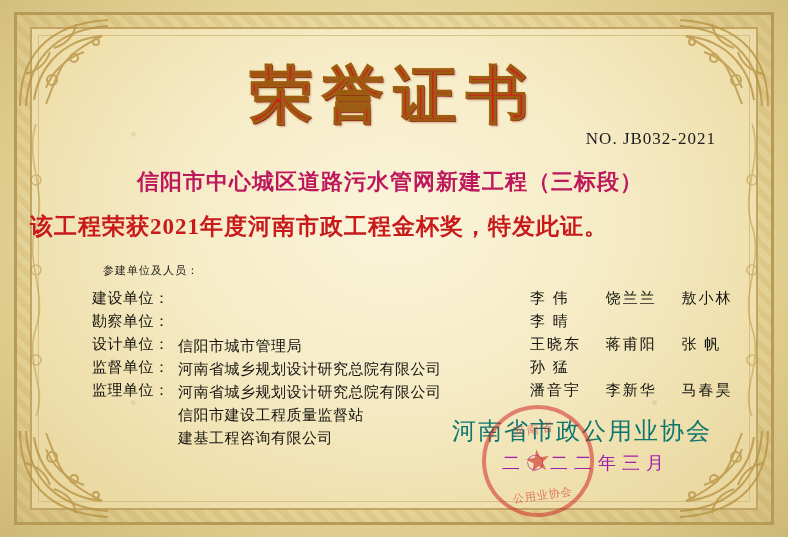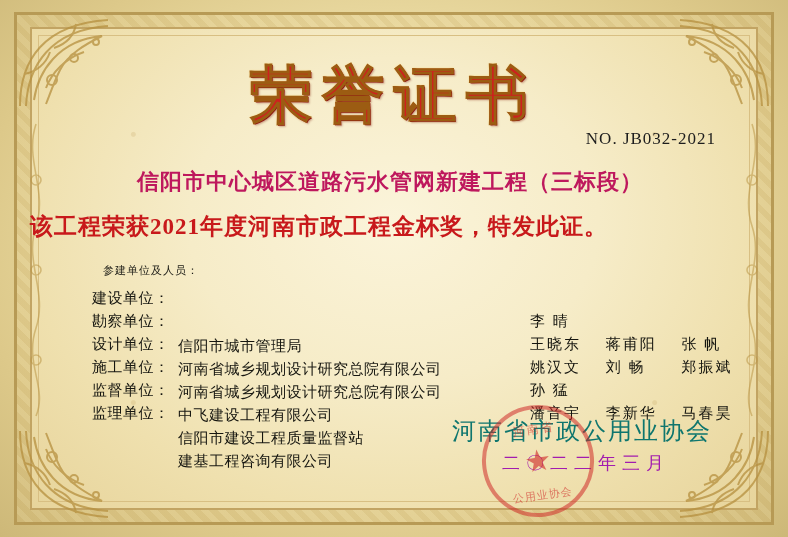--- a/index.html
+++ b/index.html
@@ -329,49 +329,45 @@
 
     <div class="award">该工程荣获2021年度河南市政工程金杯奖，特发此证。</div>
 
     <div class="units-heading">参建单位及人员：</div>
 
     <div class="rows">
 
       <div class="row">
         <span class="label">建设单位：</span>
         <span class="org">信阳市城市管理局</span>
+        <span class="people">
+          <span class="person">李 伟</span>
+          <span class="person">饶兰兰</span>
+          <span class="person">敖小林</span>
+        </span>
       </div>
 
       <div class="row">
         <span class="label">勘察单位：</span>
         <span class="org">河南省城乡规划设计研究总院有限公司</span>
         <span class="people">
           <span class="person">李 晴</span>
         </span>
       </div>
 
       <div class="row">
         <span class="label">设计单位：</span>
         <span class="org">河南省城乡规划设计研究总院有限公司</span>
         <span class="people">
           <span class="person">王晓东</span>
           <span class="person">蒋甫阳</span>
           <span class="person">张 帆</span>
         </span>
       </div>
 
-      <div class="row">
-        <span class="label">施工单位：</span>
-        <span class="org">中飞建设工程有限公司</span>
-        <span class="people">
-          <span class="person">姚汉文</span>
-          <span class="person">刘 畅</span>
-          <span class="person">郑振斌</span>
-        </span>
-      </div>
 
       <div class="row">
         <span class="label">监督单位：</span>
         <span class="org">信阳市建设工程质量监督站</span>
         <span class="people">
           <span class="person">孙 猛</span>
         </span>
       </div>
 
       <div class="row">

